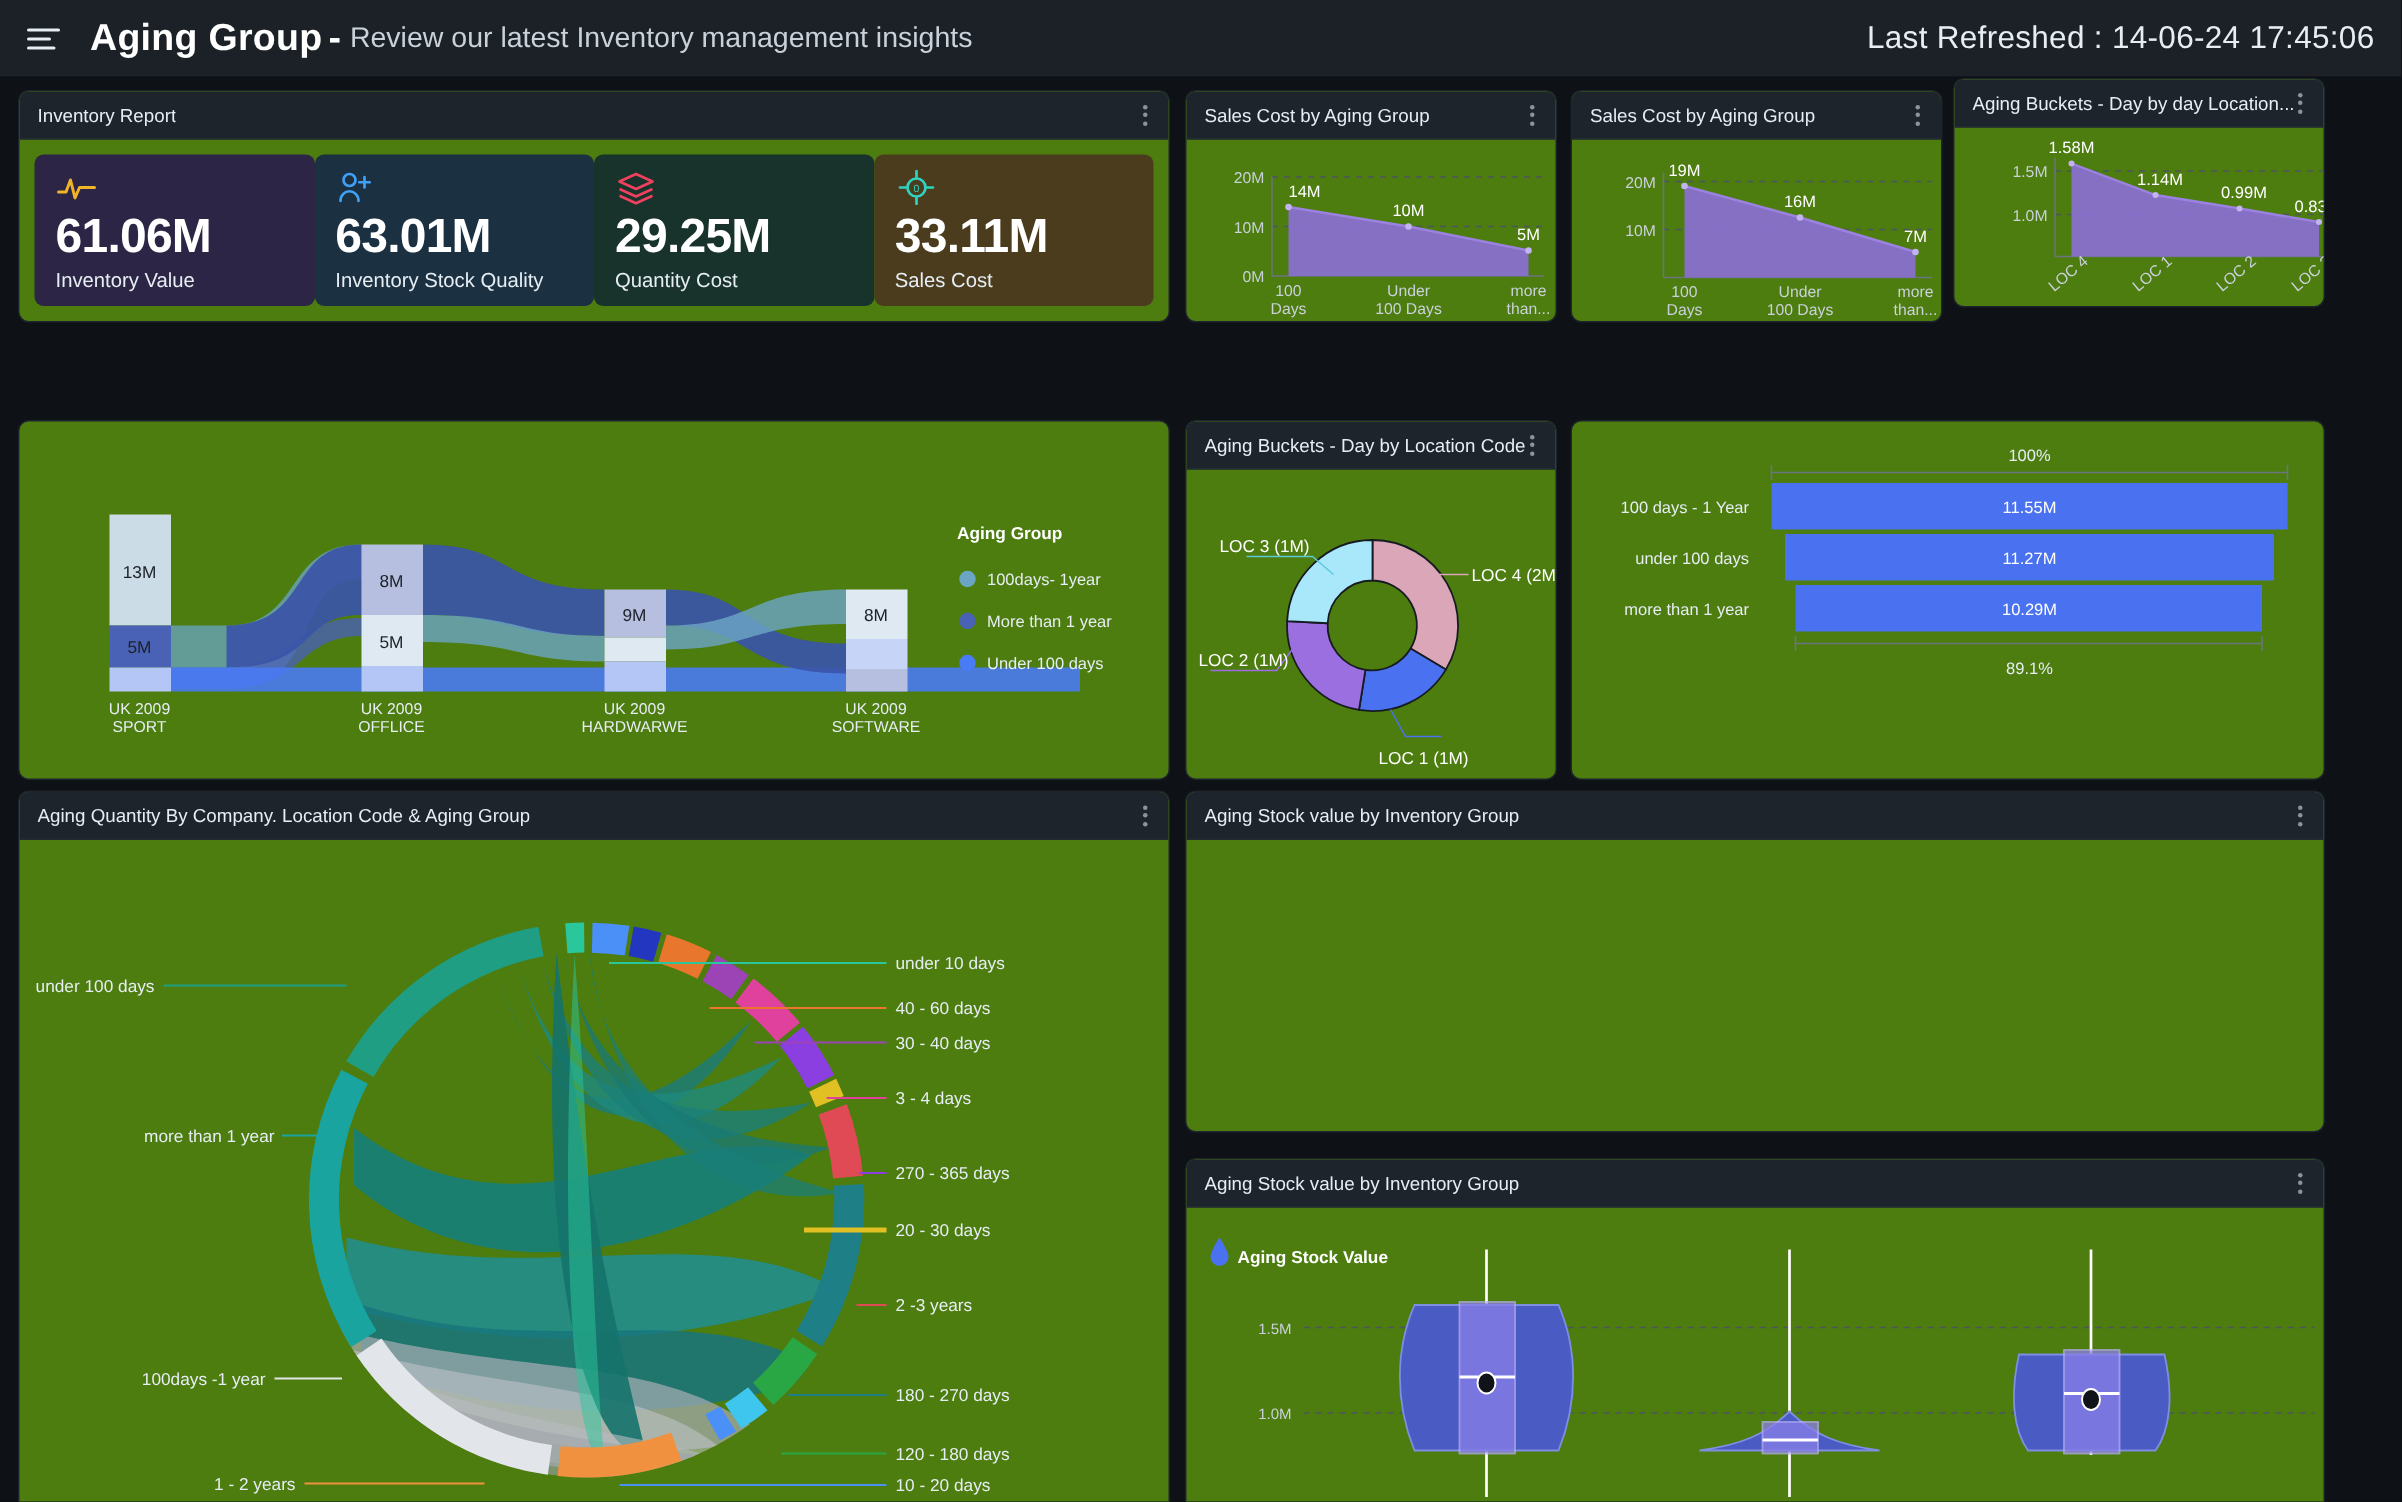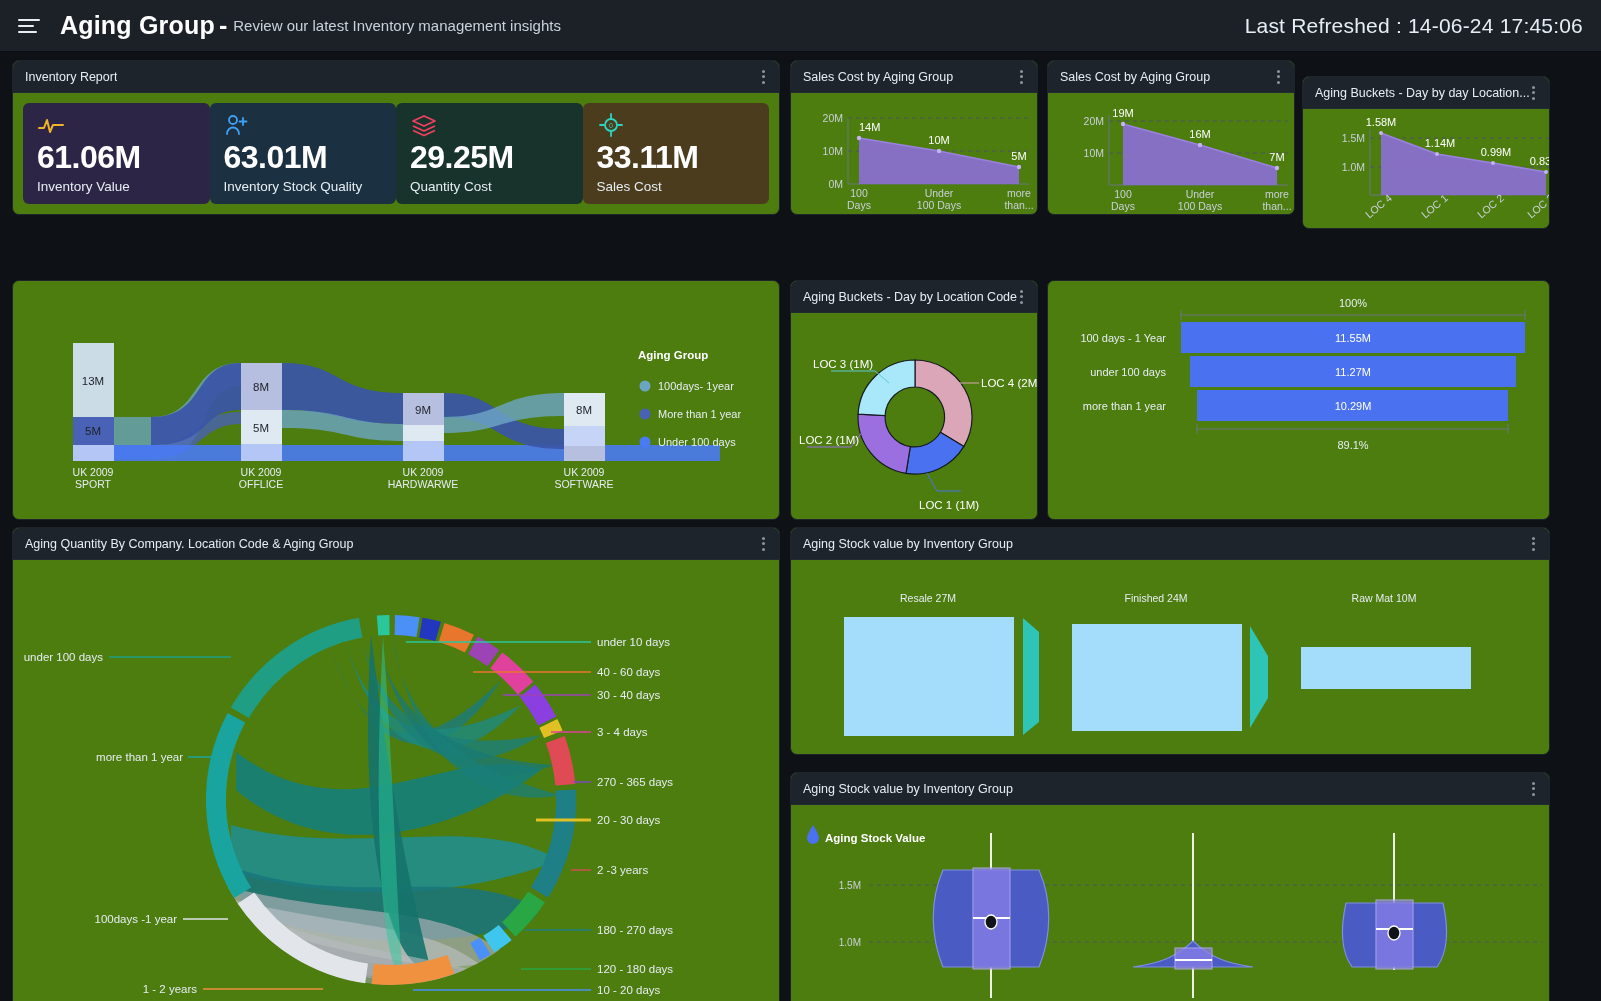--- a/index.html
+++ b/index.html
@@ -17,21 +17,21 @@
     display: flex; align-items: center; padding: 0 18px;
     border-bottom: 1px solid #0b0e12;
   }
   .hamburger { width: 26px; height: 20px; display:flex; flex-direction:column; justify-content:center; gap:4px; cursor:pointer; margin-right: 16px;}
   .hamburger i { display:block; height:2px; background:#e6edf3; border-radius:2px; }
   .hamburger i:nth-child(1){ width:22px;}
   .hamburger i:nth-child(2){ width:16px;}
   .hamburger i:nth-child(3){ width:19px;}
   .h-title { font-size: 25px; font-weight: 700; color:#ffffff; letter-spacing:.2px; }
   .h-dash { font-size: 25px; font-weight:700; color:#ffffff; margin:0 6px 0 4px;}
-  .h-sub { font-size: 15px; color:#c9d1d9; font-weight: 400; text-align: right;}
+  .h-sub { font-size: 19px; color:#c9d1d9; font-weight: 400; text-align: right;}
   .h-right { margin-left:auto; font-size:21px; color:#e6edf3; letter-spacing:.2px;}
 
   
   .body { position:relative; padding: 8px 10px; }
   .panel {
     position:absolute; background:#4d7c0f; border-radius:7px; overflow:hidden;
     border:1px solid #1d242c;
   }
   .panel-head {
     height:32px; background:#1d242c; display:flex; align-items:center;
@@ -219,21 +219,21 @@
           <text class="axlbl" x="75" y="105" text-anchor="middle">100</text>
           <text class="axlbl" x="75" y="117" text-anchor="middle">Days</text>
           <text class="axlbl" x="152" y="105" text-anchor="middle">Under</text>
           <text class="axlbl" x="152" y="117" text-anchor="middle">100 Days</text>
           <text class="axlbl" x="229" y="105" text-anchor="middle">more</text>
           <text class="axlbl" x="229" y="117" text-anchor="middle">than...</text>
         </svg>
       </div>
     </div>
 
-    <div class="panel" style="left:1302px; top:24px; width:248px; height:153px;">
+    <div class="panel" style="left:1302px; top:0; width:248px; height:153px;">
       <div class="panel-head">
         <span class="panel-title">Aging Buckets - Day by day Location...</span>
         <span class="kebab">
             <i></i>
             <i></i>
             <i></i>
           </span>
       </div>
       <div class="panel-body">
         <svg width="248" height="122" viewBox="0 0 248 122">
@@ -478,33 +478,20 @@
 
     <div class="panel" style="left:790px; top:475px; width:760px; height:228px;">
       <div class="panel-head">
         <span class="panel-title">Aging Stock value by Inventory Group</span>
         <span class="kebab">
             <i></i>
             <i></i>
             <i></i>
           </span>
       </div>
-      <div class="panel-body">
-        <svg width="760" height="195" viewBox="0 0 760 195">
-          <text class="fun-lbl" x="137" y="42" text-anchor="middle">Resale  27M</text>
-          <text class="fun-lbl" x="365" y="42" text-anchor="middle">Finished 24M</text>
-          <text class="fun-lbl" x="593" y="42" text-anchor="middle">Raw Mat 10M</text>
-
-          <rect x="53" y="57" width="170" height="119" fill="#a3ddfb"></rect>
-          <polygon points="232,58 248,72 248,162 232,175" fill="#2ec4b6"></polygon>
-          <rect x="281" y="64" width="170" height="107" fill="#a3ddfb"></rect>
-          <polygon points="459,66 477,96 477,138 459,168" fill="#2ec4b6"></polygon>
-          <rect x="510" y="87" width="170" height="42" fill="#a3ddfb"></rect>
-        </svg>
-      </div>
     </div>
 
     <div class="panel" style="left:790px; top:720px; width:760px; height:265px;">
       <div class="panel-head">
         <span class="panel-title">Aging Stock value by Inventory Group</span>
         <span class="kebab">
             <i></i>
             <i></i>
             <i></i>
           </span>

